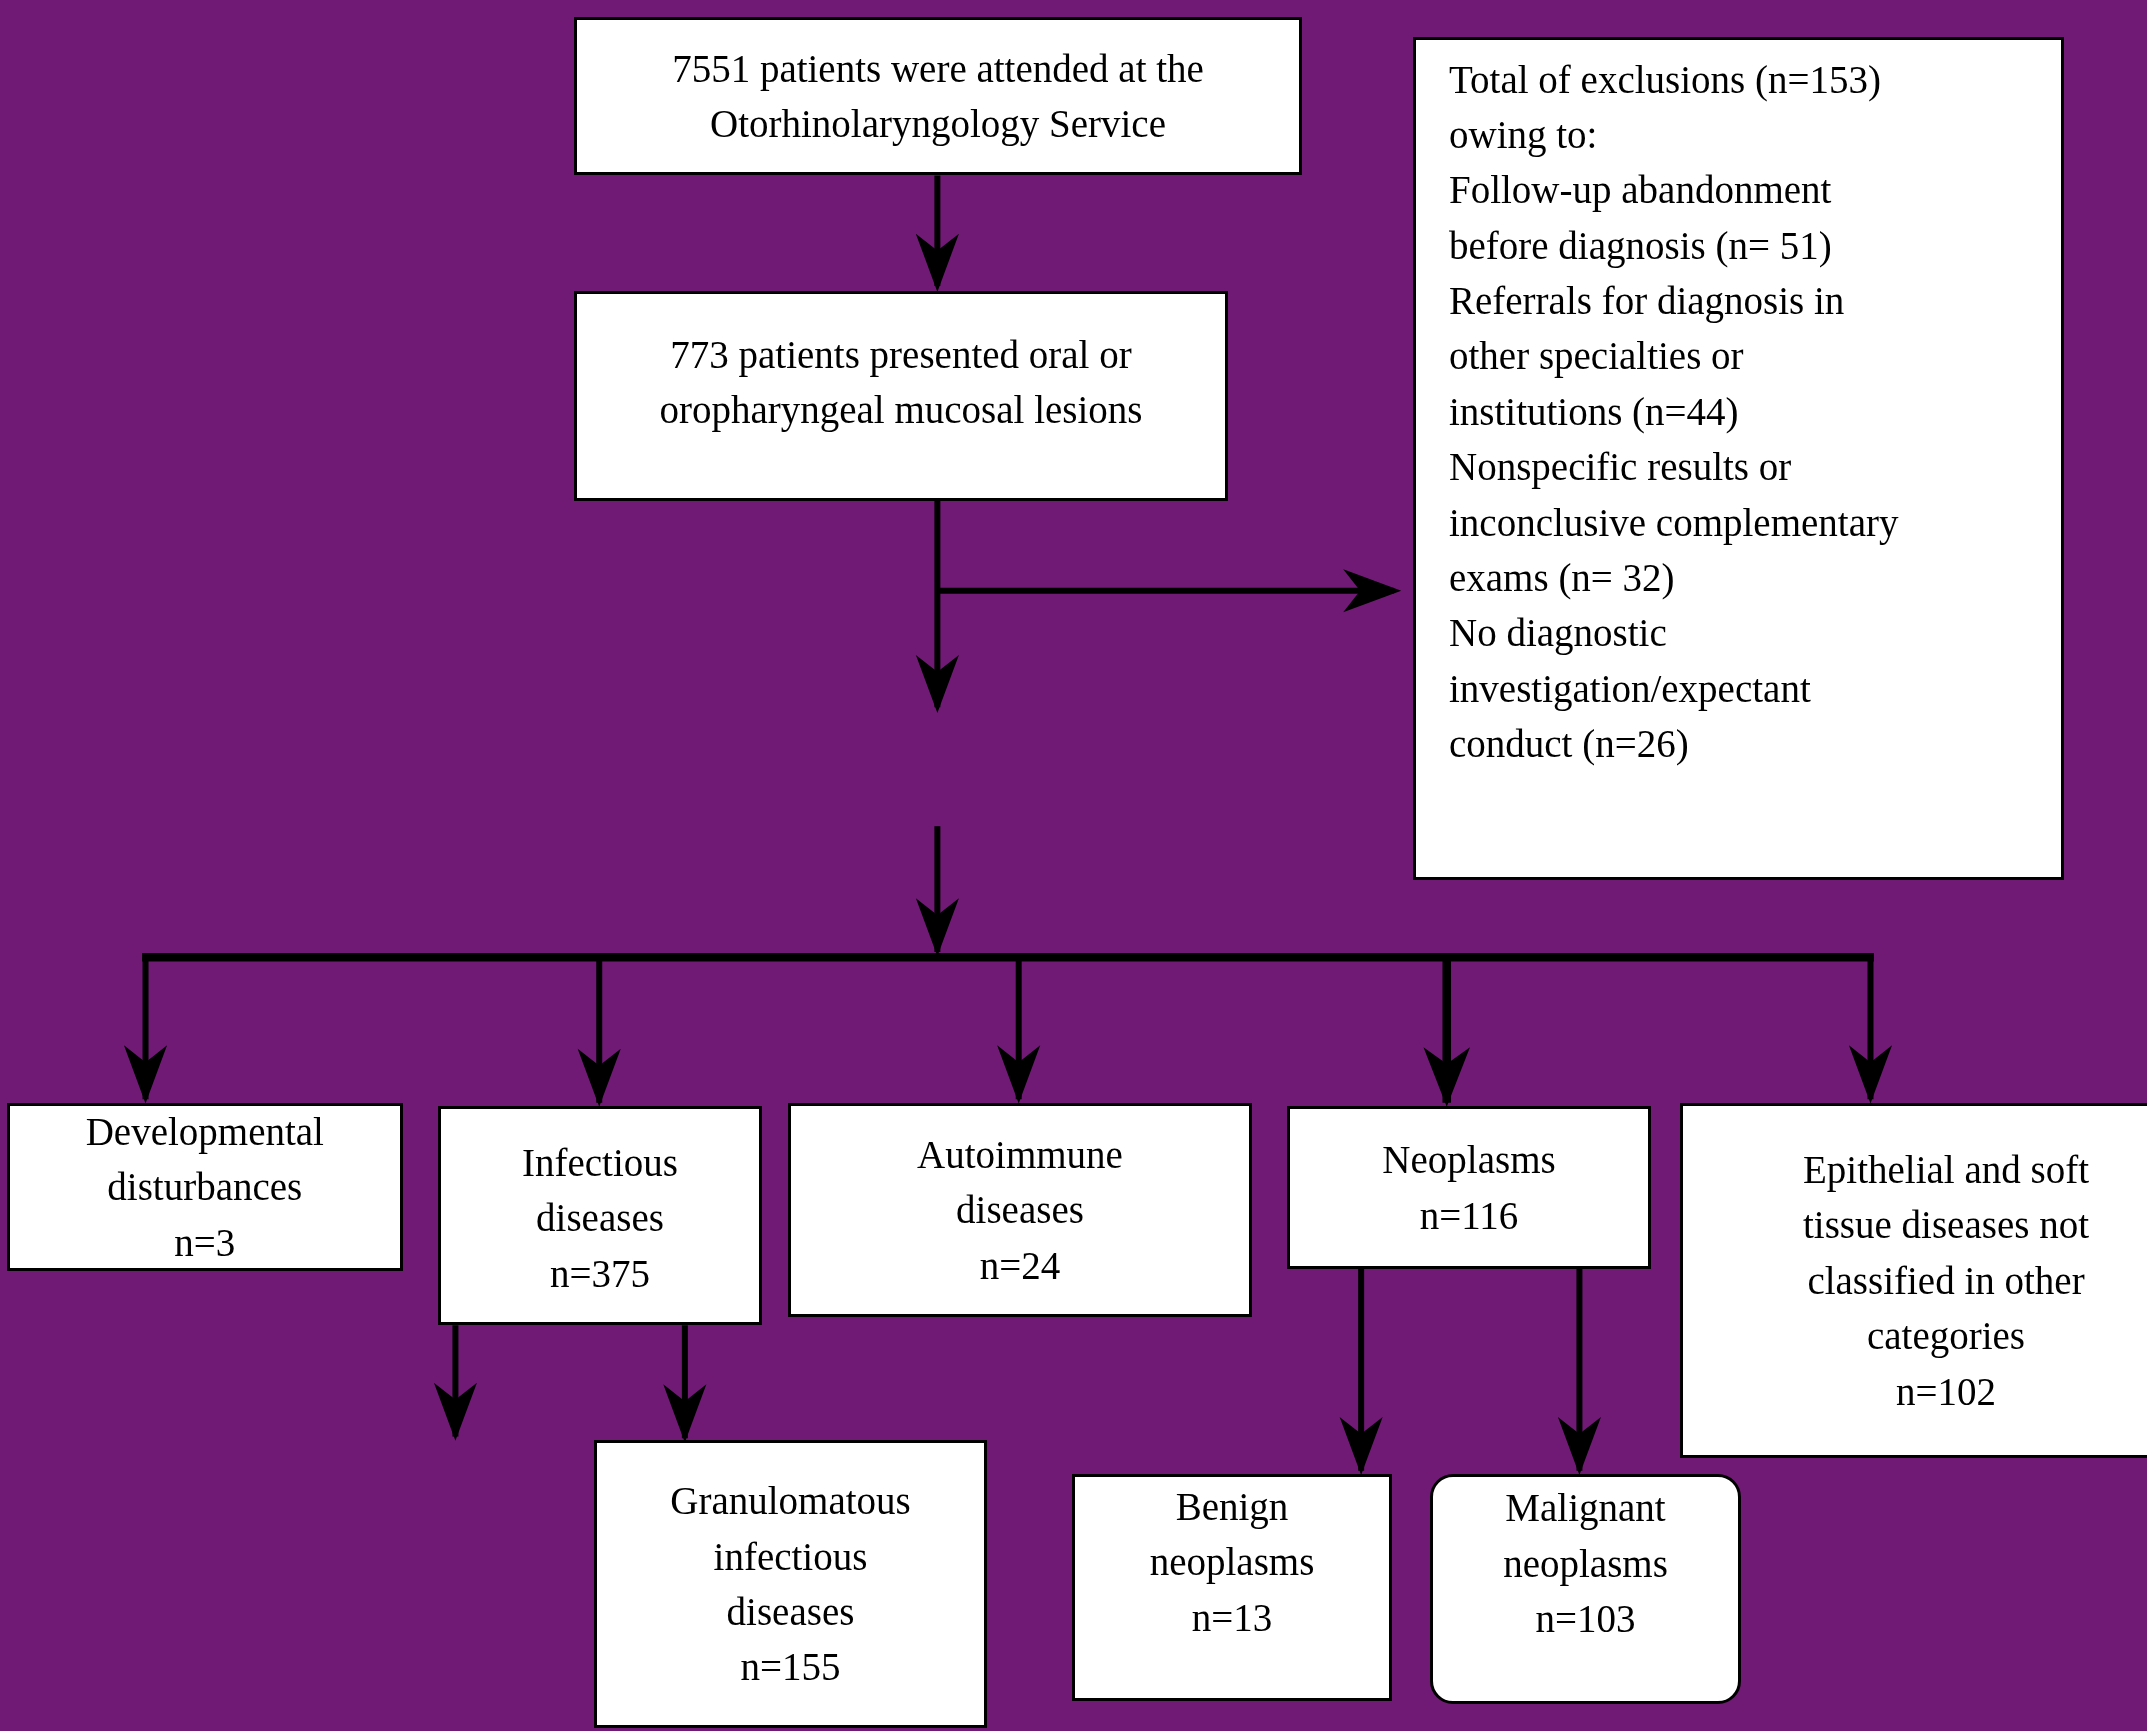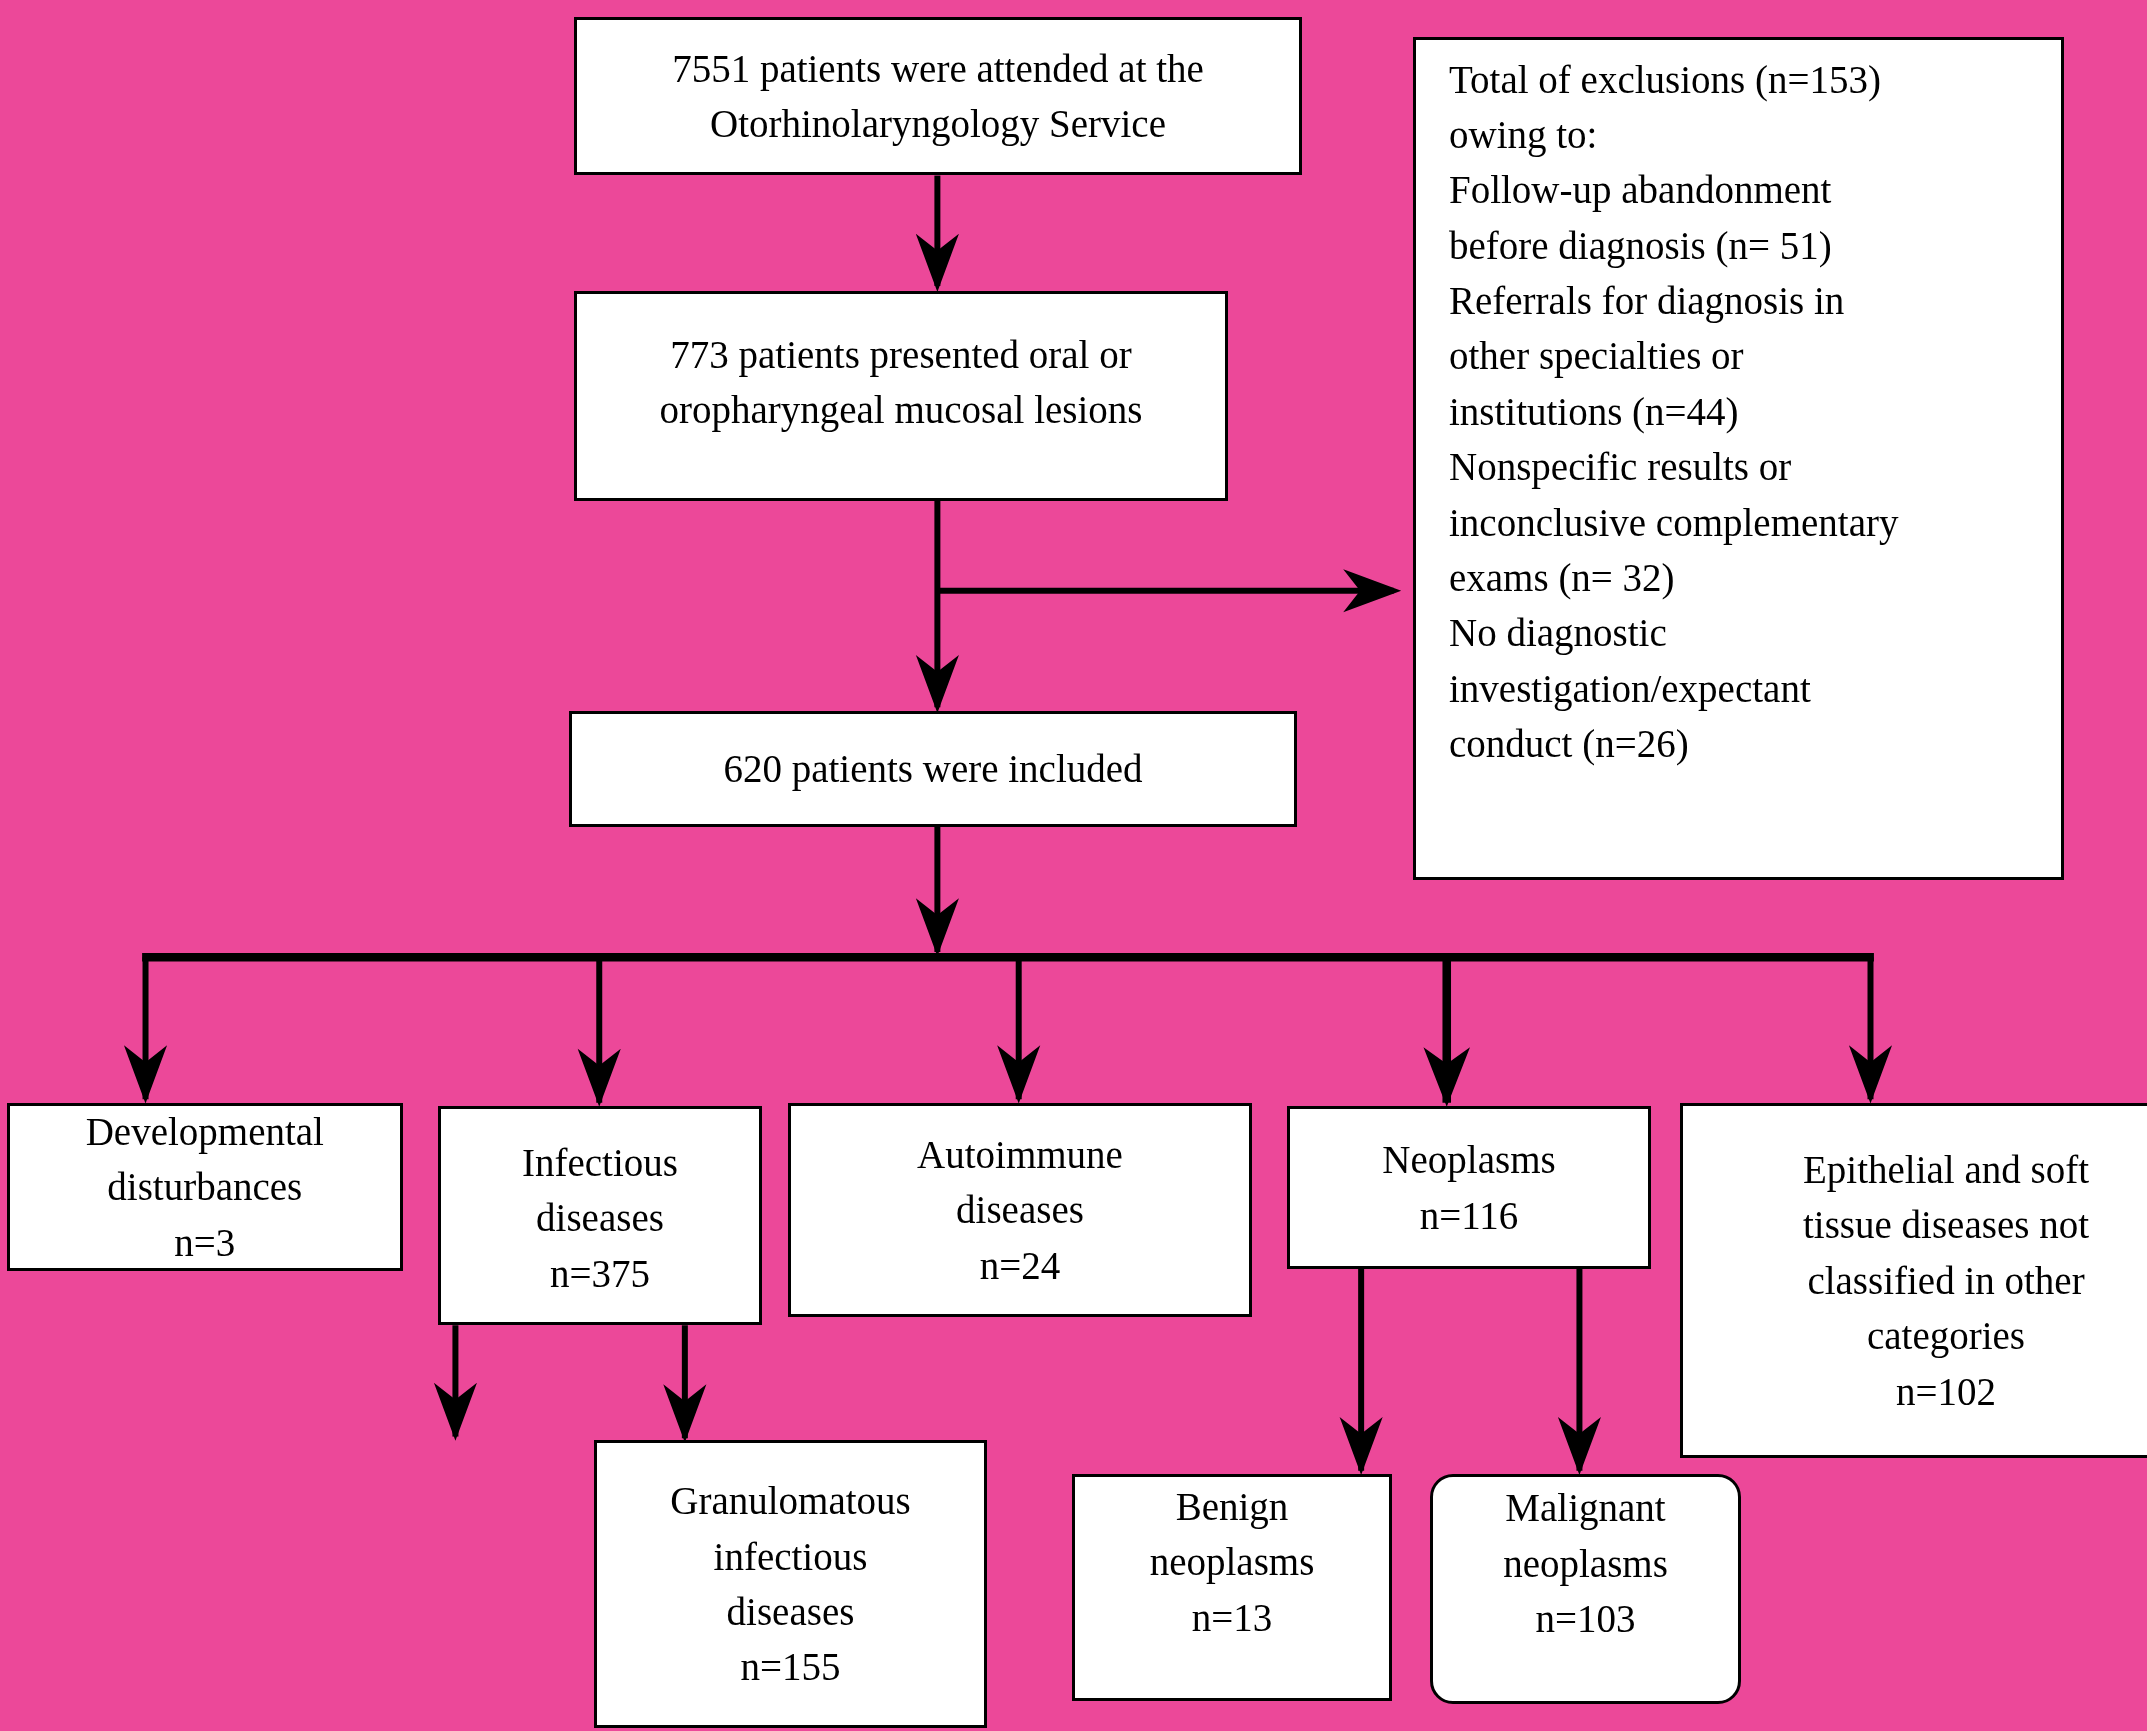--- a/index.html
+++ b/index.html
@@ -4,21 +4,21 @@
 <style>
   html, body {
     margin: 0;
     padding: 0;
     background: #ffffff;
   }
   .canvas {
     position: relative;
     width: 2147px;
     height: 1732px;
-    background: #ec4899;
+    background: #701a75;
     font-family: "Liberation Serif", "DejaVu Serif", serif;
     color: #000000;
   }
   .connectors {
     position: absolute;
     left: 0;
     top: 0;
     width: 2147px;
     height: 1732px;
   }
@@ -97,21 +97,20 @@
       <path d="M1822 1658 L1845 1720 L1868 1658 L1845 1676 Z" stroke-width="2"></path>
     </g>
   </svg>
 
   <div class="node" style="left:574px; top:17px; width:728px; height:158px;">7551 patients were attended at the
 Otorhinolaryngology Service</div>
 
   <div class="node" style="left:574px; top:291px; width:654px; height:210px; align-items:flex-start; padding-top:33px;">773 patients presented oral or
 oropharyngeal mucosal lesions</div>
 
-  <div class="node" style="left:569px; top:711px; width:728px; height:116px;">620 patients were included</div>
 
   <div class="node align-left" style="left:1413px; top:8.6px; width:651px; height:843px;">Total of exclusions (n=153)
 owing to:
 Follow-up abandonment
 before diagnosis (n= 51)
 Referrals for diagnosis in
 other specialties or
 institutions (n=44)
 Nonspecific results or
 inconclusive complementary

